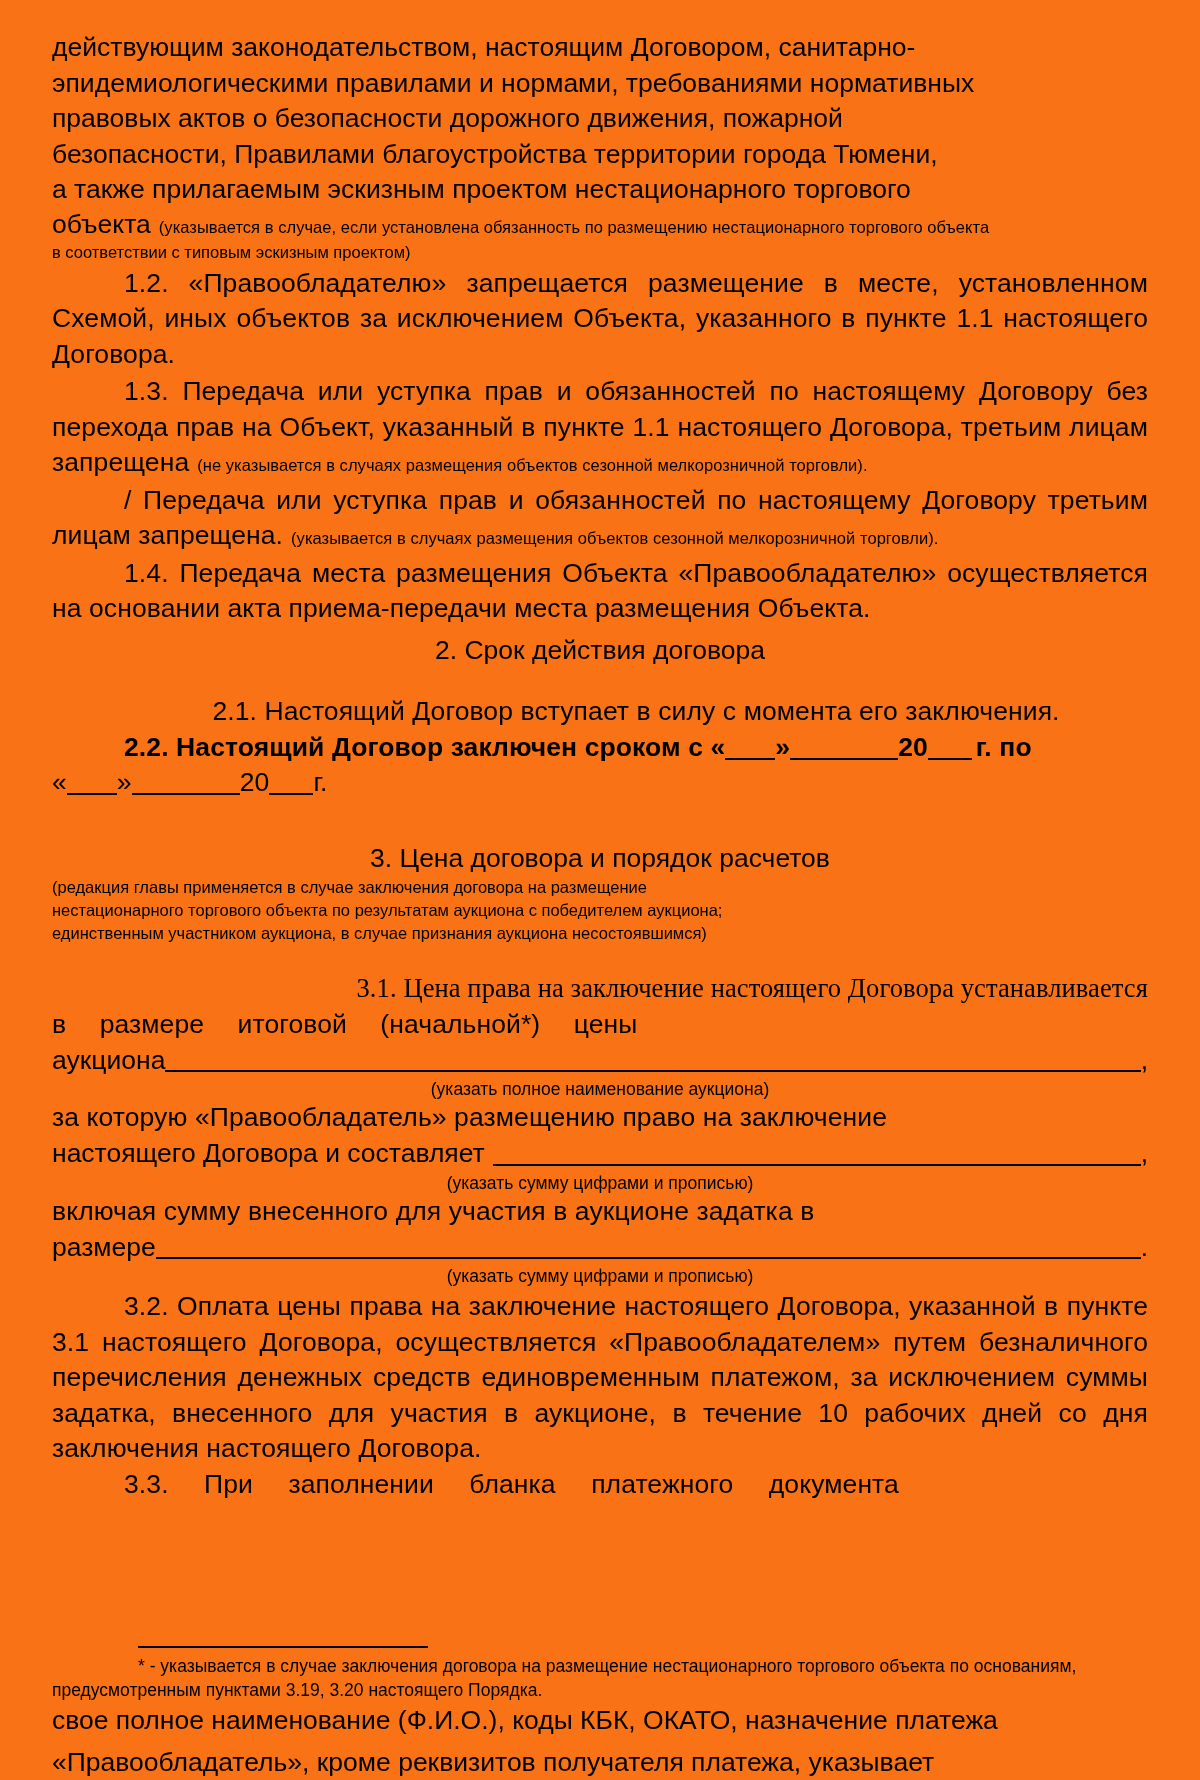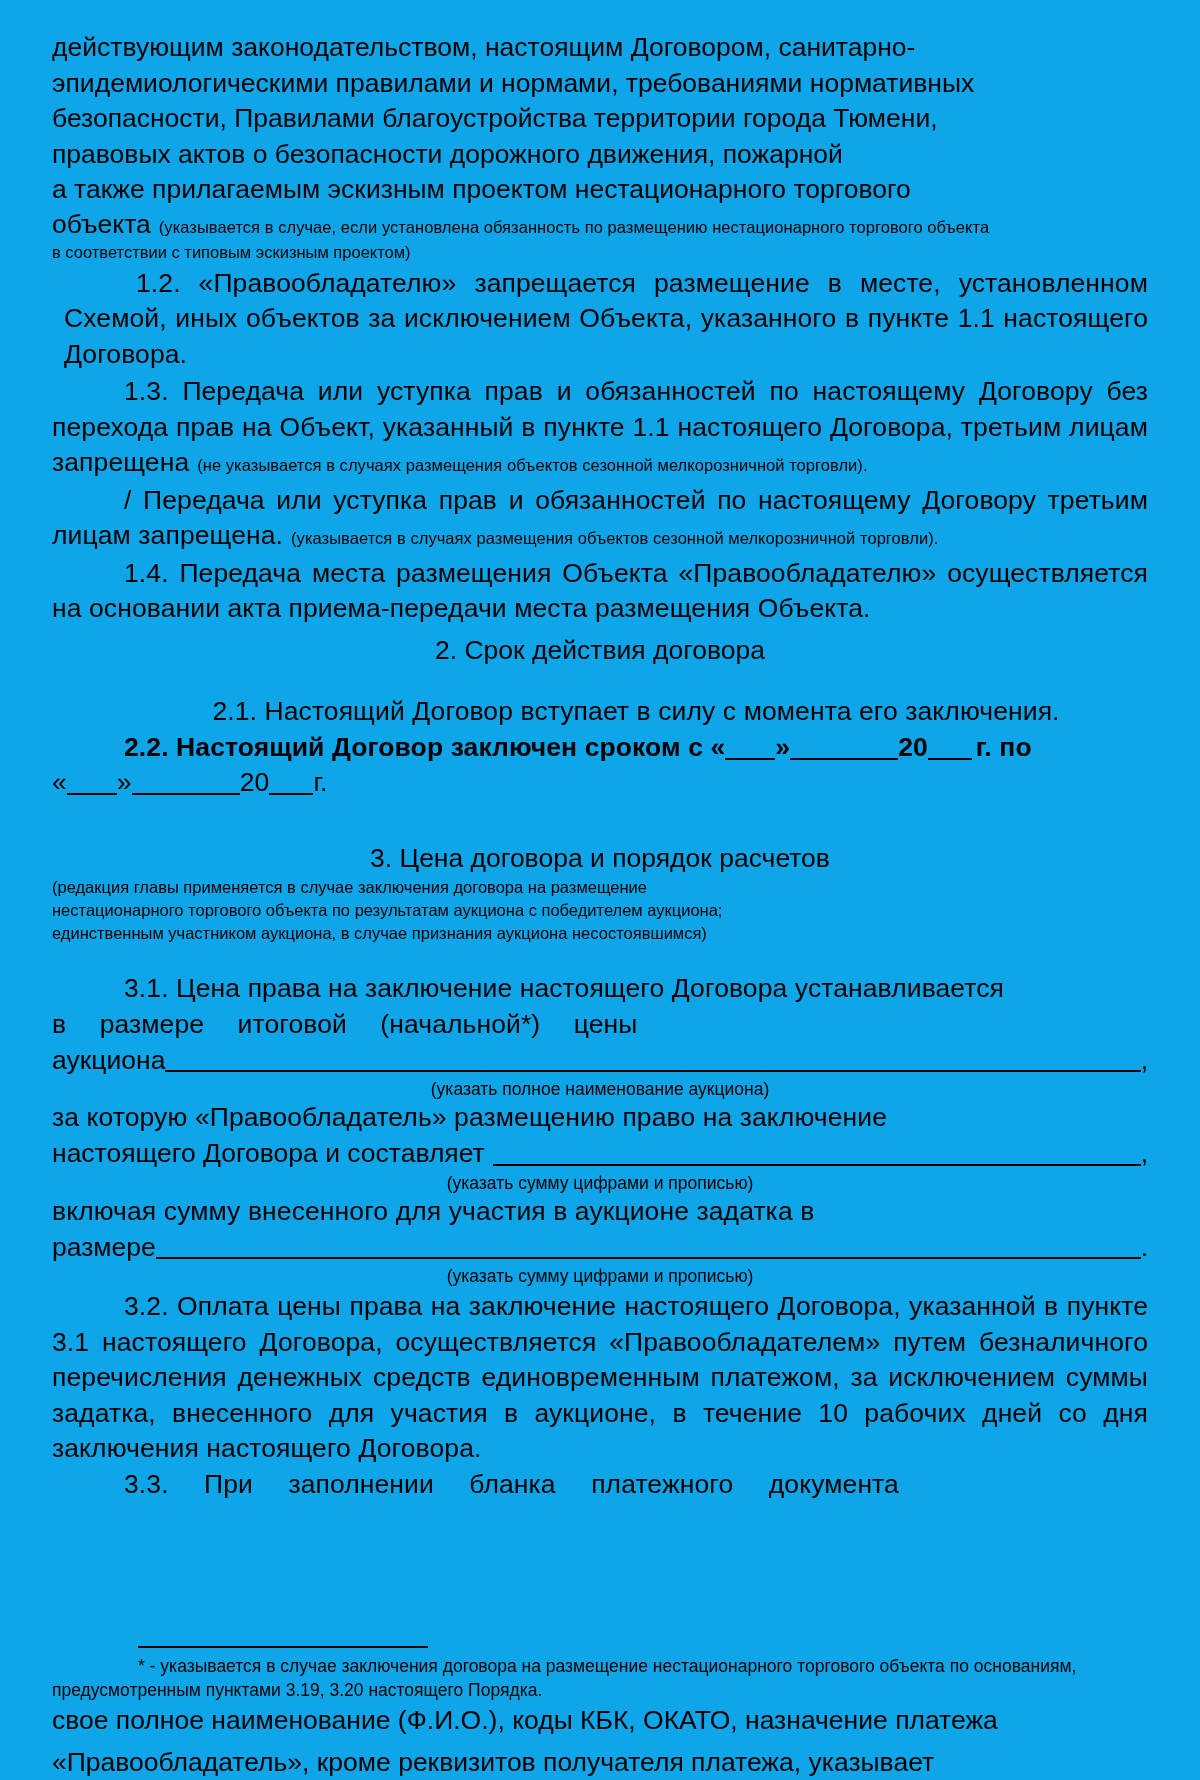--- a/index.html
+++ b/index.html
@@ -8,21 +8,21 @@
     background: #ffffff;
   }
   body {
     font-family: "Liberation Sans", sans-serif;
     color: #000000;
   }
   .page {
     position: relative;
     width: 1200px;
     height: 1780px;
-    background: #0ea5e9;
+    background: #f97316;
     box-sizing: border-box;
     padding: 30px 52px 0 52px;
     overflow: hidden;
   }
   .body-text {
     font-size: 26.5px;
     line-height: 35.5px;
     text-align: justify;
     text-justify: inter-word;
     letter-spacing: 0.1px;
@@ -105,31 +105,31 @@
   }
 </style>
 </head>
 <body>
 
 <div class="page">
 
   <div style="font-size:26.5px; line-height:35.5px;">
     <div style="text-align:justify;">действующим законодательством, настоящим Договором, санитарно-</div>
     <div style="text-align:justify;">эпидемиологическими правилами и нормами, требованиями нормативных</div>
+    <div style="text-align:justify;">правовых актов о безопасности дорожного движения, пожарной</div>
     <div style="text-align:justify;">безопасности, Правилами благоустройства территории города Тюмени,</div>
-    <div style="text-align:justify;">правовых актов о безопасности дорожного движения, пожарной</div>
     <div style="text-align:justify;">а также прилагаемым эскизным проектом нестационарного торгового</div>
   </div>
 
   <div style="font-size:26.5px; line-height:33px;">
     <span>объекта</span><span class="note" style="margin-left:8px;">(указывается в случае, если установлена обязанность по размещению нестационарного торгового объекта</span>
   </div>
   <div class="note-center">в соответствии с типовым эскизным проектом)</div>
 
-  <div class="body-text indent" style="margin-top:2px;margin-left:12px;">1.2. «Правообладателю» запрещается размещение в месте, установленном Схемой, иных объектов за исключением Объекта, указанного в пункте 1.1 настоящего Договора.</div>
+  <div class="body-text indent" style="margin-top:2px;">1.2. «Правообладателю» запрещается размещение в месте, установленном Схемой, иных объектов за исключением Объекта, указанного в пункте 1.1 настоящего Договора.</div>
 
   <div class="body-text indent" style="margin-top:2px;">
     <span>1.3. Передача или уступка прав и обязанностей по настоящему Договору без перехода прав на Объект, указанный в пункте 1.1 настоящего Договора, третьим лицам запрещена</span><span class="note" style="margin-left:8px;">(не указывается в случаях размещения объектов сезонной мелкорозничной торговли).</span>
   </div>
 
   <div class="body-text indent" style="margin-top:2px;">
     <span>/ Передача или уступка прав и обязанностей по настоящему Договору третьим лицам запрещена.</span><span class="note" style="margin-left:8px;">(указывается в случаях размещения объектов сезонной мелкорозничной торговли).</span>
   </div>
 
   <div class="body-text indent" style="margin-top:2px;">1.4. Передача места размещения Объекта «Правообладателю» осуществляется на основании акта приема-передачи места размещения Объекта.</div>
@@ -149,21 +149,21 @@
 
   <div class="spacer-lg"></div>
 
   <div class="heading">3. Цена договора и порядок расчетов</div>
   <div class="note-center">(редакция главы применяется в случае заключения договора на размещение</div>
   <div class="note-center">нестационарного торгового объекта по результатам аукциона с победителем аукциона;</div>
   <div class="note-center">единственным участником аукциона, в случае признания аукциона несостоявшимся)</div>
 
   <div class="spacer-md"></div>
 
-  <div class="body-text indent" style="text-align:left;">3.1. Цена права на заключение настоящего Договора устанавливается</div>
+  <div class="body-text indent" style="text-align:right;font-family:Liberation Serif, serif;">3.1. Цена права на заключение настоящего Договора устанавливается</div>
   <div class="body-text" style="text-align:justify; word-spacing:26px;">в размере итоговой (начальной*) цены</div>
 
   <div class="line-row">
     <span>аукциона</span>
     <span class="grow"></span>
     <span>,</span>
   </div>
   <div class="caption">(указать полное наименование аукциона)</div>
 
   <div class="body-text" style="text-align:justify;">за которую «Правообладатель» размещению право на заключение</div>

